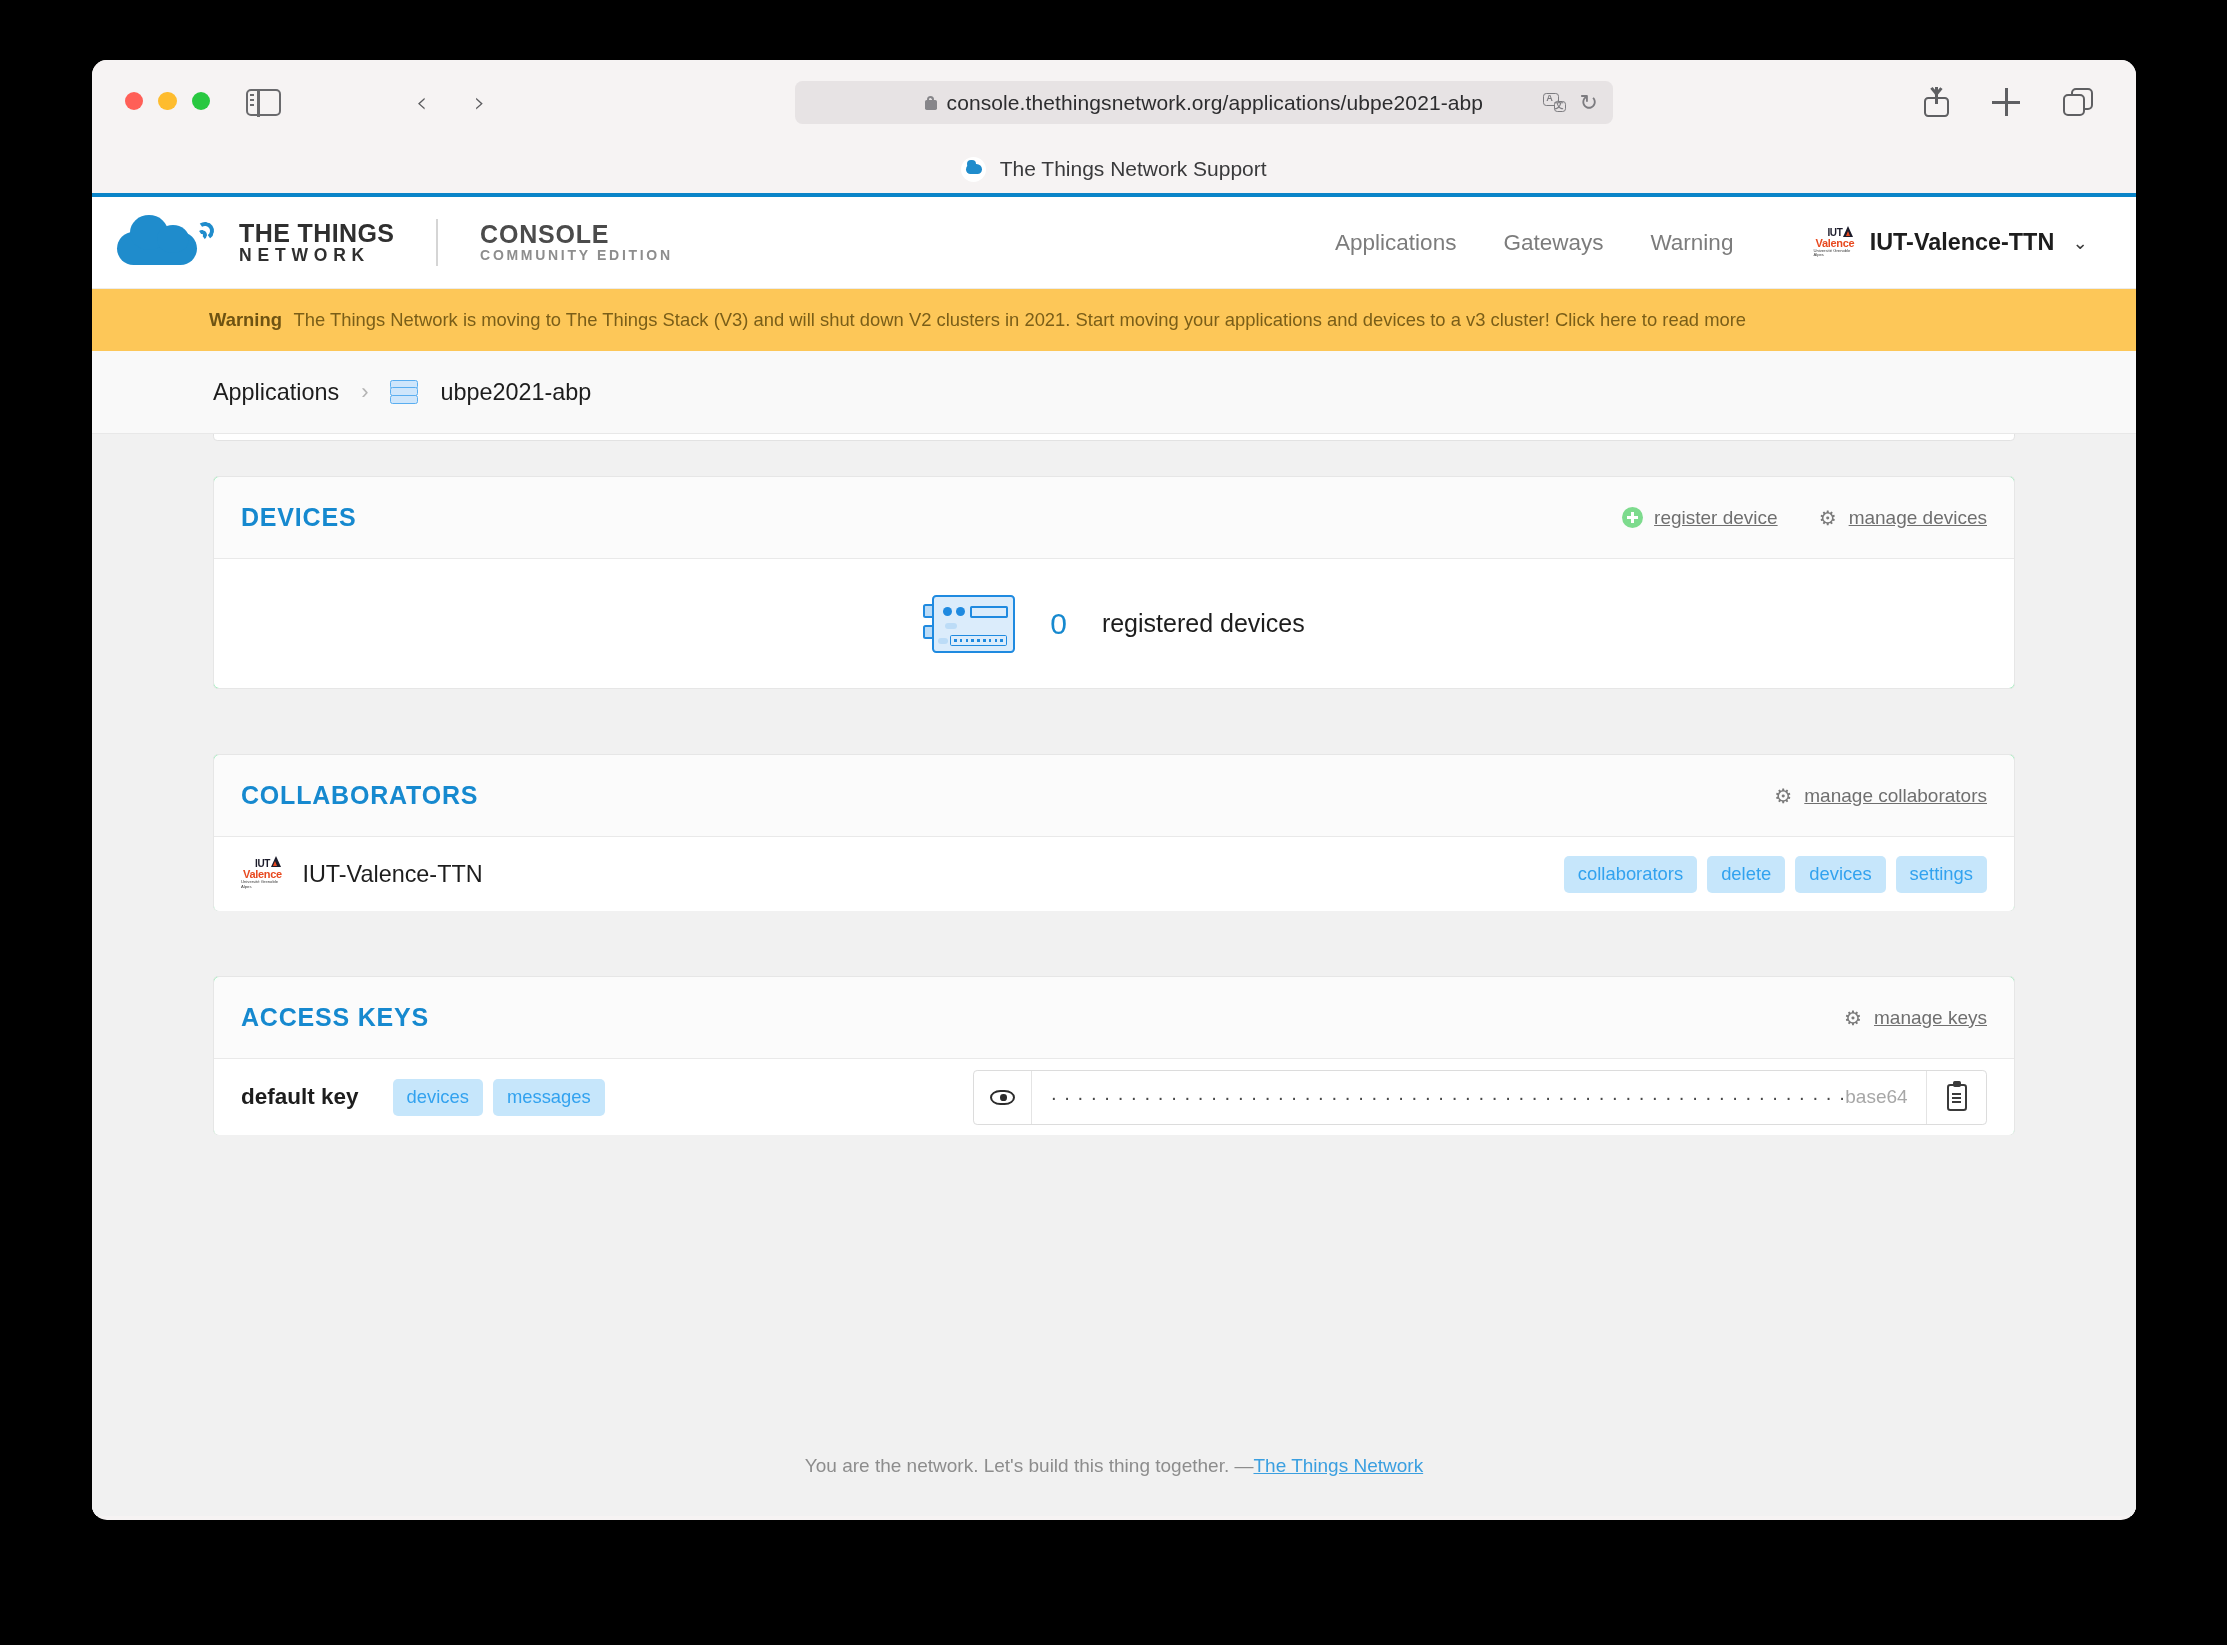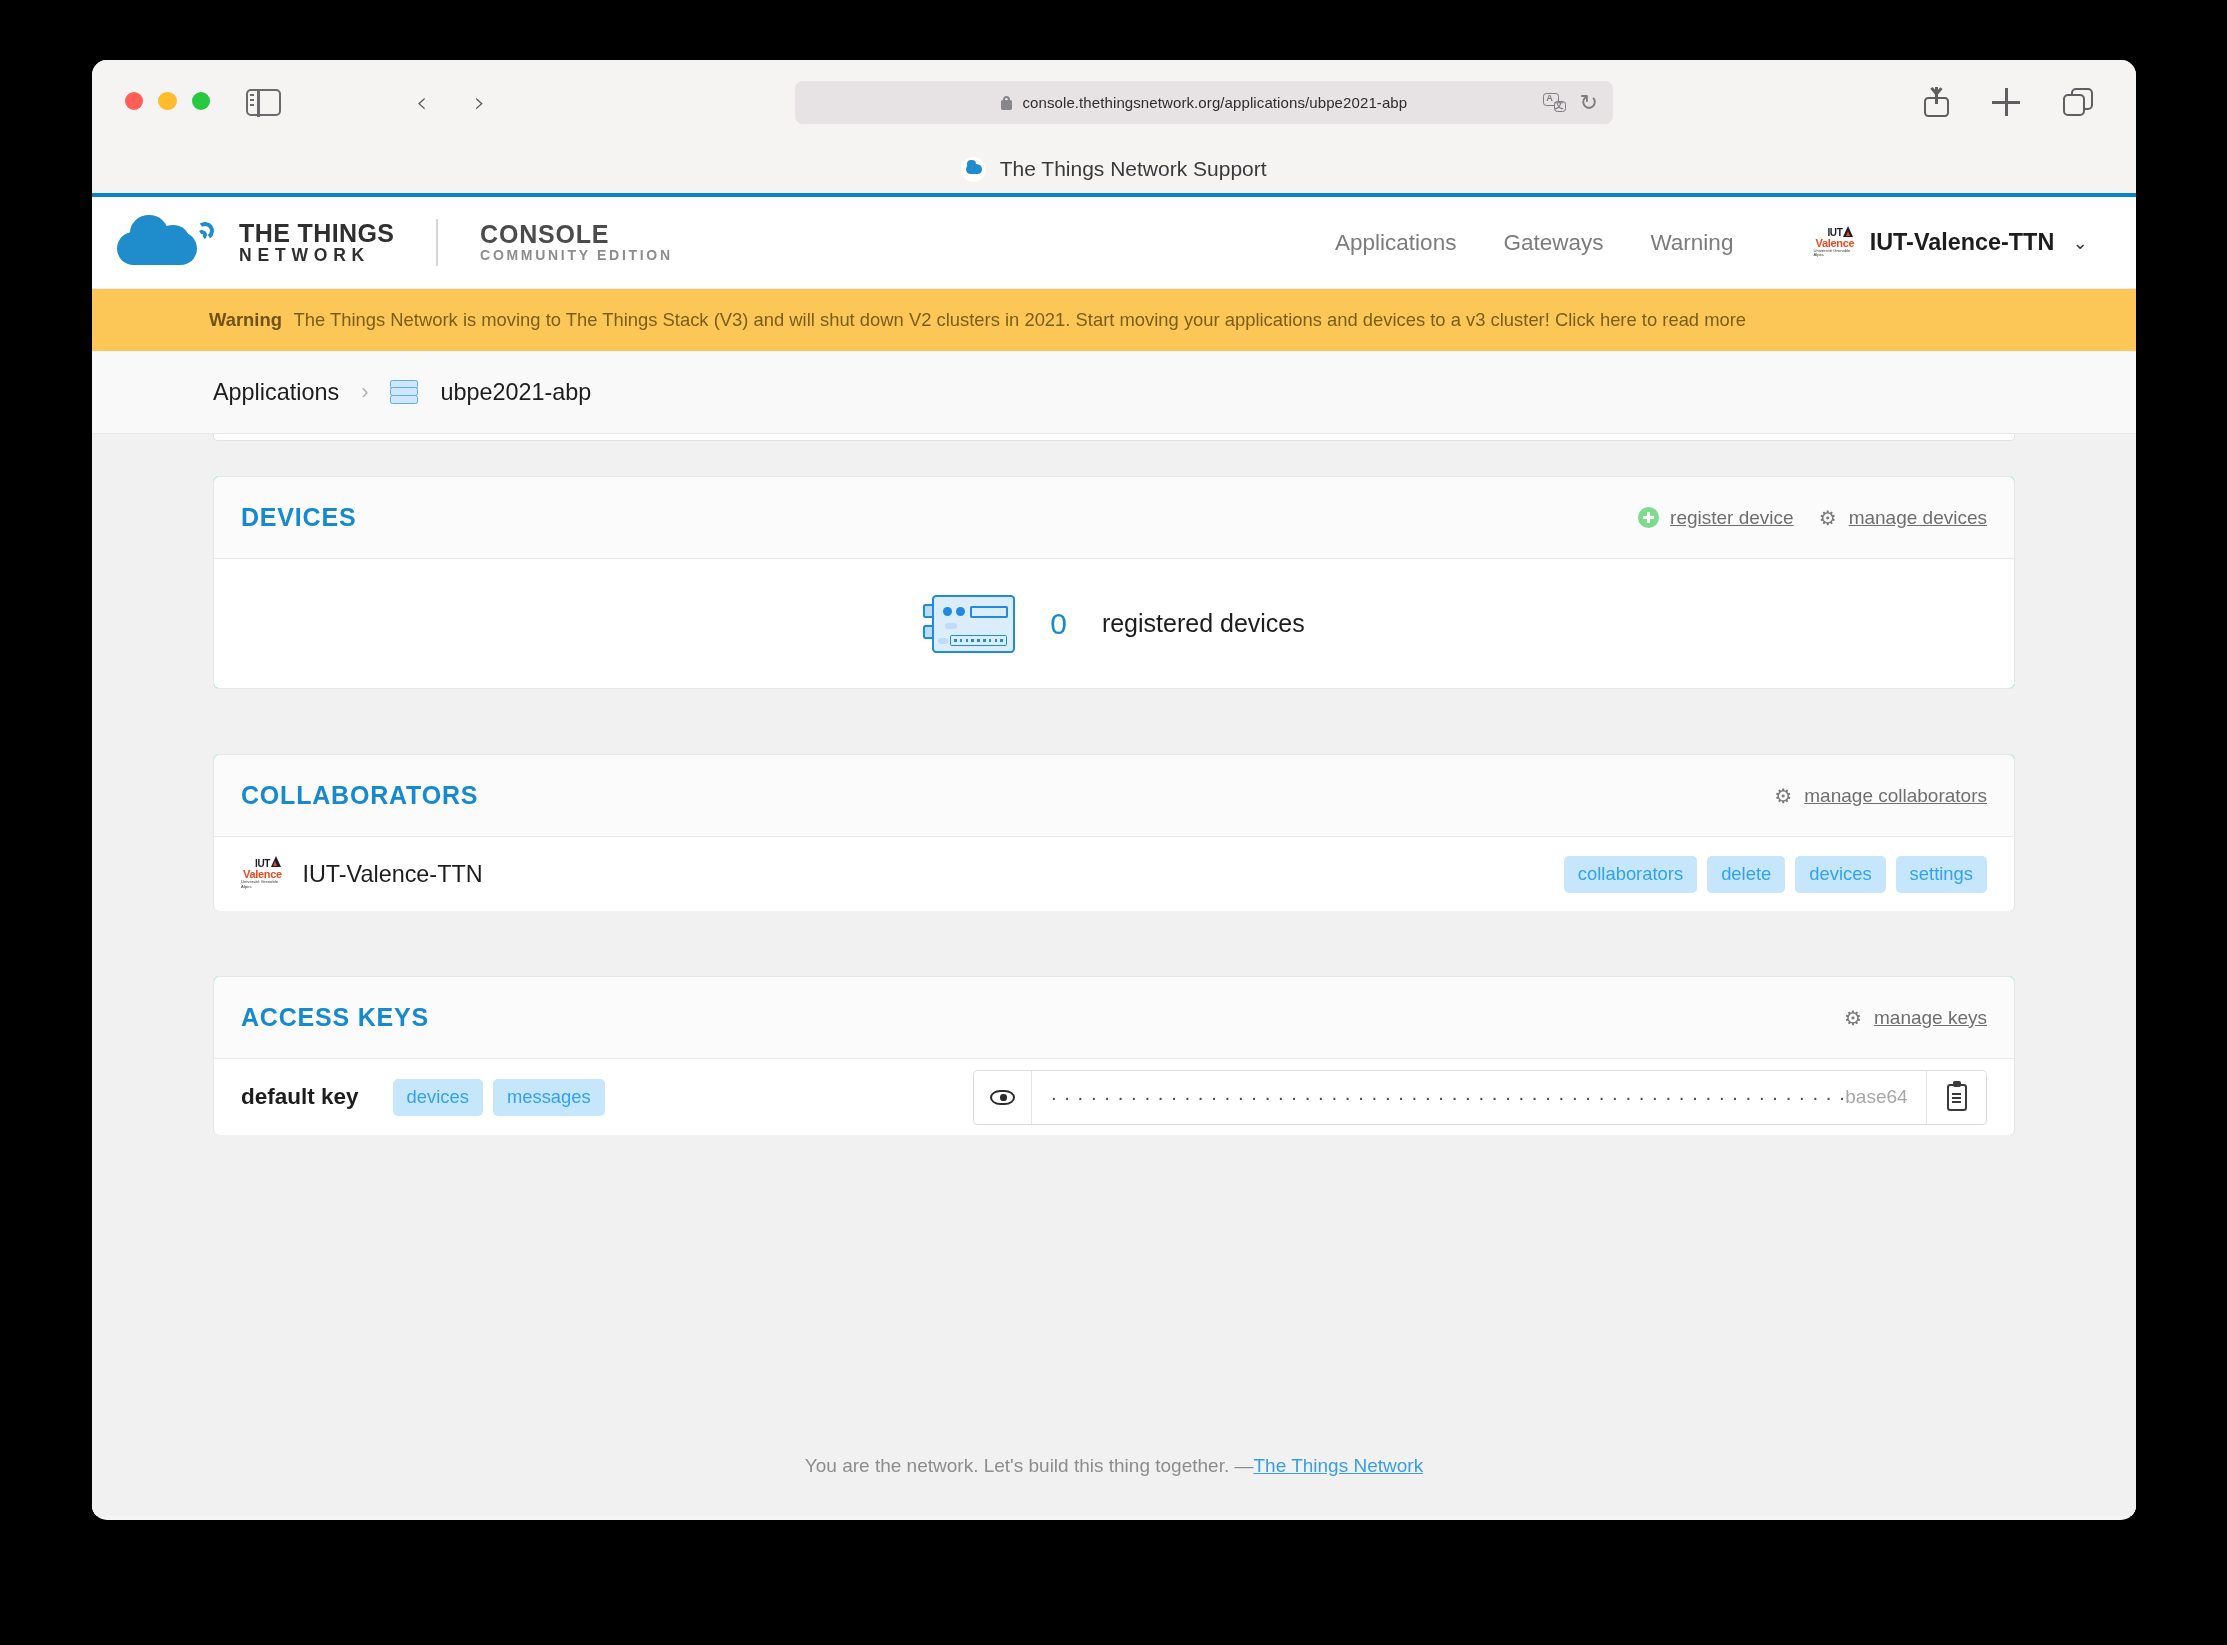--- a/index.html
+++ b/index.html
@@ -50,21 +50,21 @@
 
   .urlbar {
     position: absolute; left: 703px; top: 21px;
     width: 818px; height: 43px;
     background: #e7e3e4; border-radius: 7.5px;
     display: flex; align-items: center; justify-content: center; gap: 10px;
   }
   .lock-ico { width: 11.7px; height: 14px; position: relative; flex: none; }
   .lock-ico .body { position: absolute; bottom: 0; width: 11.7px; height: 9.2px; background: #87868a; border-radius: 1.7px; }
   .lock-ico .shackle { position: absolute; top: 0; left: 2.5px; width: 6.7px; height: 6.7px; border: 2.1px solid #87868a; border-bottom: none; border-radius: 4.2px 4.2px 0 0; }
-  .url-text { font-size: 15px; color: #2d2d2f; letter-spacing: 0.1px; }
+  .url-text { font-size: 21px; color: #2d2d2f; letter-spacing: 0.1px; }
   .url-right { position: absolute; right: 15px; top: 0; height: 43px; display: flex; align-items: center; gap: 13.3px; }
   .translate-ico { width: 23.4px; height: 18.4px; position: relative; }
   .translate-ico .b1 { position: absolute; left: 0; top: 0; width: 16px; height: 12.5px; border: 1.7px solid #7d7c80; border-radius: 3.3px; }
   .translate-ico .b2 { position: absolute; right: 0; bottom: 0; width: 12.5px; height: 11px; border: 1.7px solid #7d7c80; border-radius: 3.3px; background: #e7e3e4; }
   .translate-ico .a { position: absolute; left: 3.3px; top: -0.8px; font-size: 9.2px; color: #7d7c80; font-weight: 700; }
   .translate-ico .x { position: absolute; right: 2.5px; bottom: -0.8px; font-size: 9.2px; color: #7d7c80; font-weight: 700; }
   .reload-ico { font-size: 22px; color: #7d7c80; line-height: 22px; }
 
   .toolbar-right { position: absolute; right: 43px; top: 27px; display: flex; align-items: center; gap: 43px; }
   .tb-ico { color: #5f5f62; }
@@ -168,21 +168,21 @@
 
   .panel {
     position: absolute; left: 121px; right: 121px;
     background: #86efac; border: 0.8px solid #e6e6e6; border-radius: 5px;
   }
   .panel-head {
     height: 82px; display: flex; align-items: center; padding: 0 27px 0 27px;
     border-bottom: 0.8px solid #e9e9e9; background: #fbfbfb; border-radius: 5px 5px 0 0;
   }
   .panel-title { font-size: 25px; font-weight: 700; color: #1689cf; letter-spacing: 0.8px; }
-  .panel-actions { margin-left: auto; display: flex; align-items: flex-end; gap: 24px; }
+  .panel-actions { margin-left: auto; display: flex; align-items: flex-end; gap: 40px; }
   .action { display: flex; align-items: center; gap: 11px; }
   .action-label { font-size: 19px; color: #6f6f6f; text-decoration: underline; }
   .plus-circle { width: 21px; height: 21px; border-radius: 50%; background: #7ddb8d; position: relative; }
   .plus-circle:before, .plus-circle:after { content: ""; position: absolute; background: #ffffff; }
   .plus-circle:before { left: 5px; top: 9.2px; width: 11px; height: 2.5px; }
   .plus-circle:after { top: 5px; left: 9.2px; height: 11px; width: 2.5px; }
   .gear { width: 20px; height: 20px; position: relative; color: #7a7a7a; font-size: 20px; line-height: 20px; text-align: center; }
 
   
   #panel-devices { top: 42px; height: 213px; }

